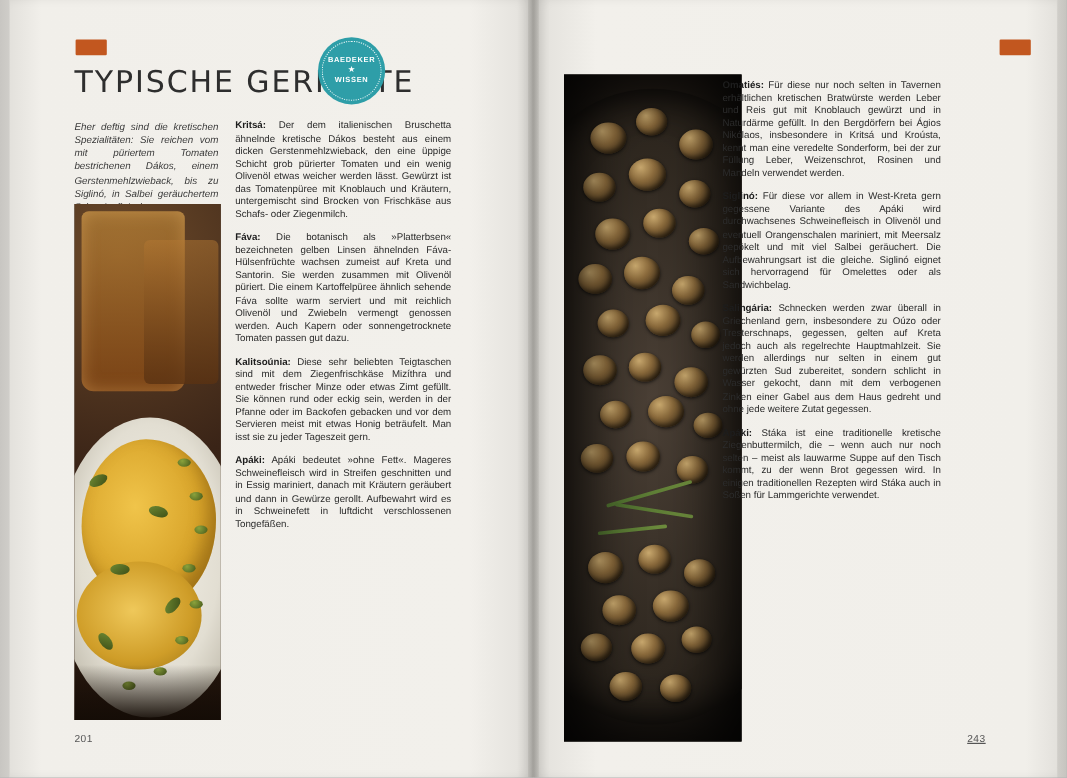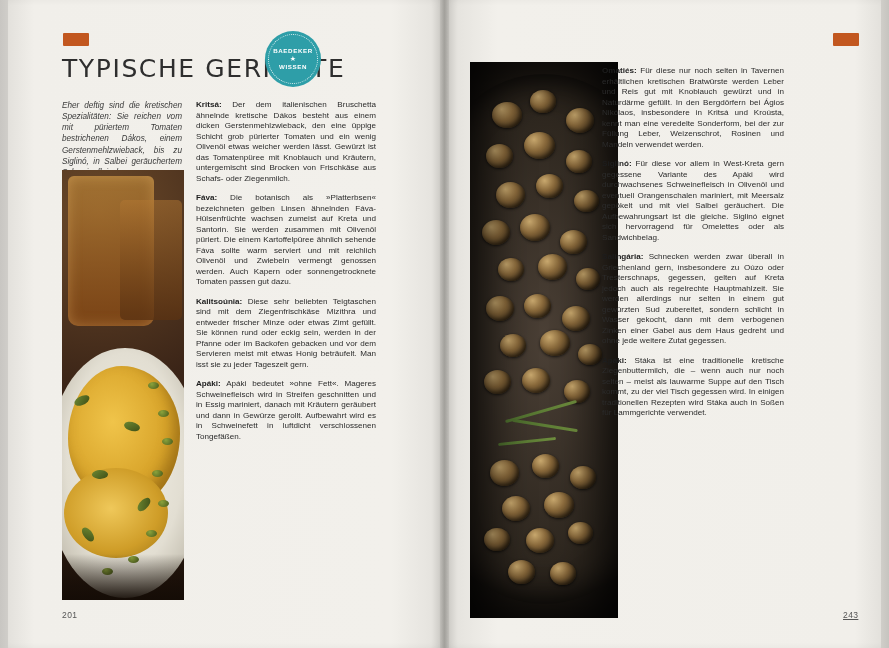--- a/index.html
+++ b/index.html
@@ -155,21 +155,21 @@
 
   
   .folio {
     position: absolute;
     bottom: 28px;
     font-size: 8.5px;
     color: #555;
     letter-spacing: 0.4px;
   }
   .folio-left { left: 62px; }
-  .folio-right { left: 843px; text-decoration: underline; }
+  .folio-right { left: 806px; text-decoration: underline; }
 
   
   .pl-bg {
     position: absolute; inset: 0;
     background:
       radial-gradient(circle at 30% 10%, #6c4a2a 0%, #3a2417 45%, #20130b 100%);
   }
   .pl-glass {
     position: absolute; left: 6px; top: 6px; width: 86px; height: 150px;
     background: linear-gradient(to bottom, rgba(210,150,60,0.55), rgba(130,70,20,0.85));
@@ -349,20 +349,20 @@
     <p class="para">
       <span class="term">Omatiés:</span><span> Für diese nur noch selten in Tavernen erhältlichen kretischen Bratwürste werden Leber und Reis gut mit Knoblauch gewürzt und in Naturdärme gefüllt. In den Bergdörfern bei Ágios Nikólaos, insbesondere in Kritsá und Kroústa, kennt man eine veredelte Sonderform, bei der zur Füllung Leber, Weizenschrot, Rosinen und Mandeln verwendet werden.</span>
     </p>
     <p class="para">
       <span class="term">Siglinó:</span><span> Für diese vor allem in West-Kreta gern gegessene Variante des Apáki wird durchwachsenes Schweinefleisch in Olivenöl und eventuell Orangenschalen mariniert, mit Meersalz gepökelt und mit viel Salbei geräuchert. Die Aufbewahrungsart ist die gleiche. Siglinó eignet sich hervorragend für Omelettes oder als Sandwichbelag.</span>
     </p>
     <p class="para">
       <span class="term">Salingária:</span><span> Schnecken werden zwar überall in Griechenland gern, insbesondere zu Oúzo oder Tresterschnaps, gegessen, gelten auf Kreta jedoch auch als regelrechte Hauptmahlzeit. Sie werden allerdings nur selten in einem gut gewürzten Sud zubereitet, sondern schlicht in Wasser gekocht, dann mit dem verbogenen Zinken einer Gabel aus dem Haus gedreht und ohne jede weitere Zutat gegessen.</span>
     </p>
     <p class="para">
-      <span class="term">Apáki:</span><span> Stáka ist eine traditionelle kretische Ziegenbuttermilch, die – wenn auch nur noch selten – meist als lauwarme Suppe auf den Tisch kommt, zu der viel Tisch gegessen wird. In einigen traditionellen Rezepten wird Stáka auch in Soßen für Lammgerichte verwendet.</span>
+      <span class="term">Apáki:</span><span> Stáka ist eine traditionelle kretische Ziegenbuttermilch, die – wenn auch nur noch selten – meist als lauwarme Suppe auf den Tisch kommt, zu der wenn Brot gegessen wird. In einigen traditionellen Rezepten wird Stáka auch in Soßen für Lammgerichte verwendet.</span>
     </p>
   </div>
 
   <div class="folio folio-left">201</div>
   <div class="folio folio-right">243</div>
 
 </div>
 
 </body></html>

